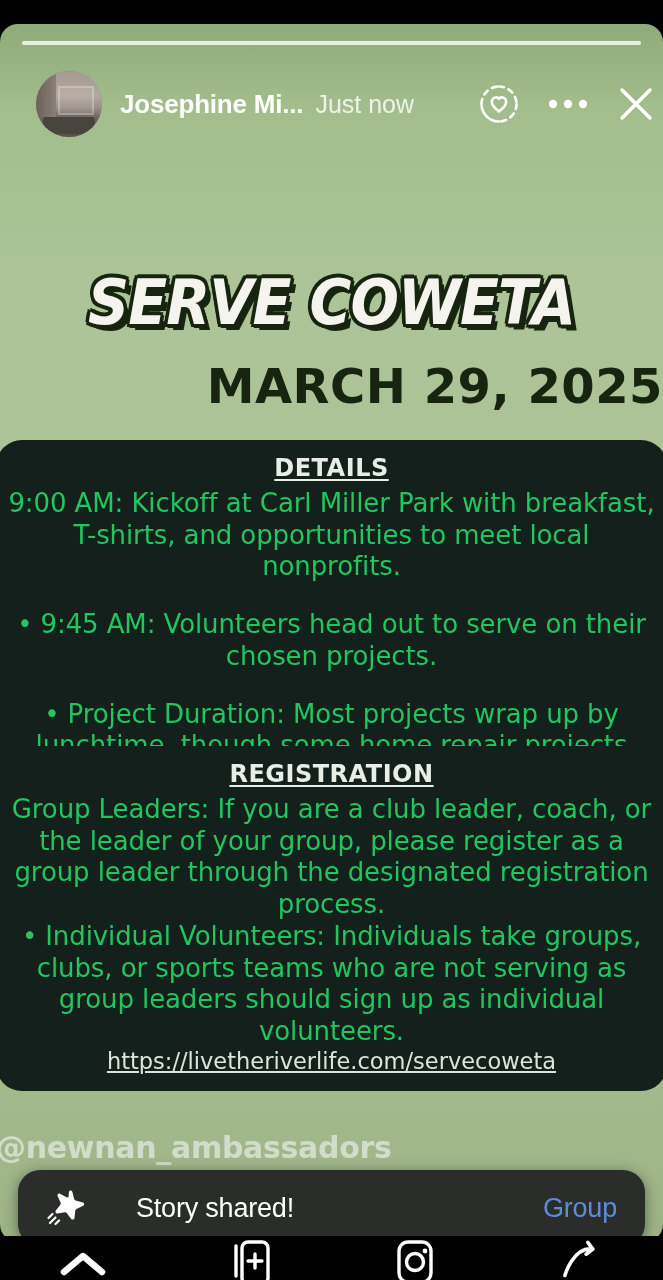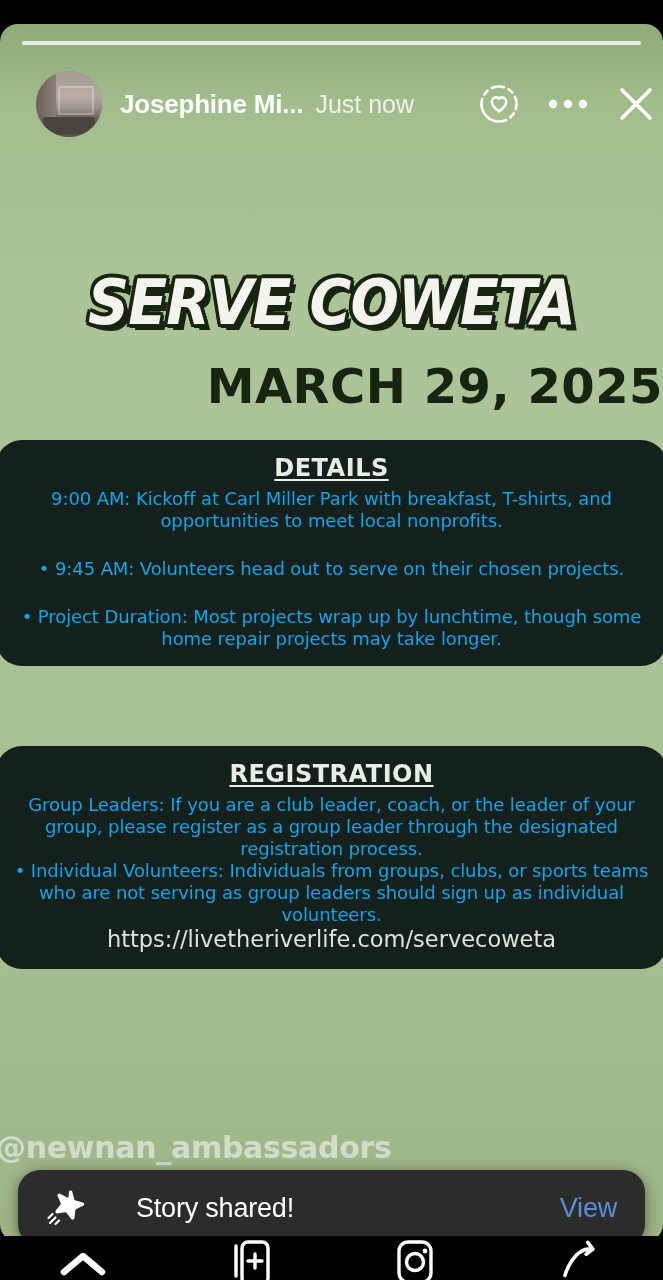--- a/index.html
+++ b/index.html
@@ -154,31 +154,32 @@
   .card-heading {
     font-size:24px;
     font-weight:bold;
     text-decoration:underline;
     text-underline-offset:3px;
     letter-spacing:0.5px;
     margin-bottom:6px;
     color:#e8ede6;
   }
   .card-line {
-    font-size:18px;
+    font-size:26px;
     line-height:1.22;
     letter-spacing:-0.1px;
     padding:0 4px;
-    color:#0ea5e9;
+    color:#22c55e;
   }
   .card-gap { height:26px; }
   .card-link {
     font-size:22.5px;
     line-height:1.22;
     color:#dde4db;
+    text-decoration:underline;
     text-underline-offset:2px;
   }
 
   
   #story-handle {
     position:absolute;
     left:-4px; top:1106px;
     font-family:"DejaVu Sans", sans-serif;
     font-size:30px;
     font-weight:bold;
@@ -284,39 +285,39 @@
       <div class="card-line">9:00 AM: Kickoff at Carl Miller Park with breakfast, T-shirts, and opportunities to meet local nonprofits.</div>
       <div class="card-gap"></div>
       <div class="card-line">• 9:45 AM: Volunteers head out to serve on their chosen projects.</div>
       <div class="card-gap"></div>
       <div class="card-line">• Project Duration: Most projects wrap up by lunchtime, though some home repair projects may take longer.</div>
     </div>
 
     <div class="info-card" id="card-registration">
       <div class="card-heading">REGISTRATION</div>
       <div class="card-line">Group Leaders: If you are a club leader, coach, or the leader of your group, please register as a group leader through the designated registration process.</div>
-      <div class="card-line">• Individual Volunteers: Individuals from groups, clubs, or sports teams who are not serving as group leaders should sign up as individual volunteers.</div>
+      <div class="card-line">• Individual Volunteers: Individuals take groups, clubs, or sports teams who are not serving as group leaders should sign up as individual volunteers.</div>
       <div class="card-link">https://livetheriverlife.com/servecoweta</div>
     </div>
 
     <div id="story-handle">@newnan_ambassadors</div>
 
     <div id="toast">
       <div id="toast-icon">
         <svg width="46" height="46" viewBox="0 0 46 46">
           <path d="M27 6.5c.7-1.5 2.9-1.3 3.3.3l1.9 7.3c.2.7.7 1.2 1.4 1.4l7.3 1.9c1.6.4 1.8 2.6.3 3.3l-6.8 3.2c-.6.3-1 .9-1.1 1.6l-.8 7.5c-.2 1.6-2.3 2.2-3.3.9l-4.5-6c-.4-.6-1.1-.8-1.8-.7l-7.4 1.3c-1.6.3-2.7-1.6-1.7-2.9l4.6-5.9c.4-.6.5-1.3.2-1.9l-3-6.9c-.7-1.5 1-3 2.4-2.2l6.6 3.5c.6.3 1.3.3 1.9-.1z" fill="#ffffff"></path>
           <g stroke="#ffffff" stroke-width="2.2" stroke-linecap="round">
             <path d="M13.5 32.5 L8 38"></path>
             <path d="M17 35.5 L13.5 39"></path>
             <path d="M10.5 29 L6.5 33"></path>
           </g>
         </svg>
       </div>
       <div id="toast-text">Story shared!</div>
-      <div id="toast-action">View</div>
+      <div id="toast-action">Group</div>
     </div>
 
   </div>
 
   <div id="bottom-nav">
 
     <div class="nav-slot">
       <svg width="58" height="34" viewBox="0 0 58 34">
         <path d="M10 26 L29 10 L48 26" fill="none" stroke="#ffffff" stroke-width="6.5" stroke-linecap="round" stroke-linejoin="round"></path>
       </svg>

